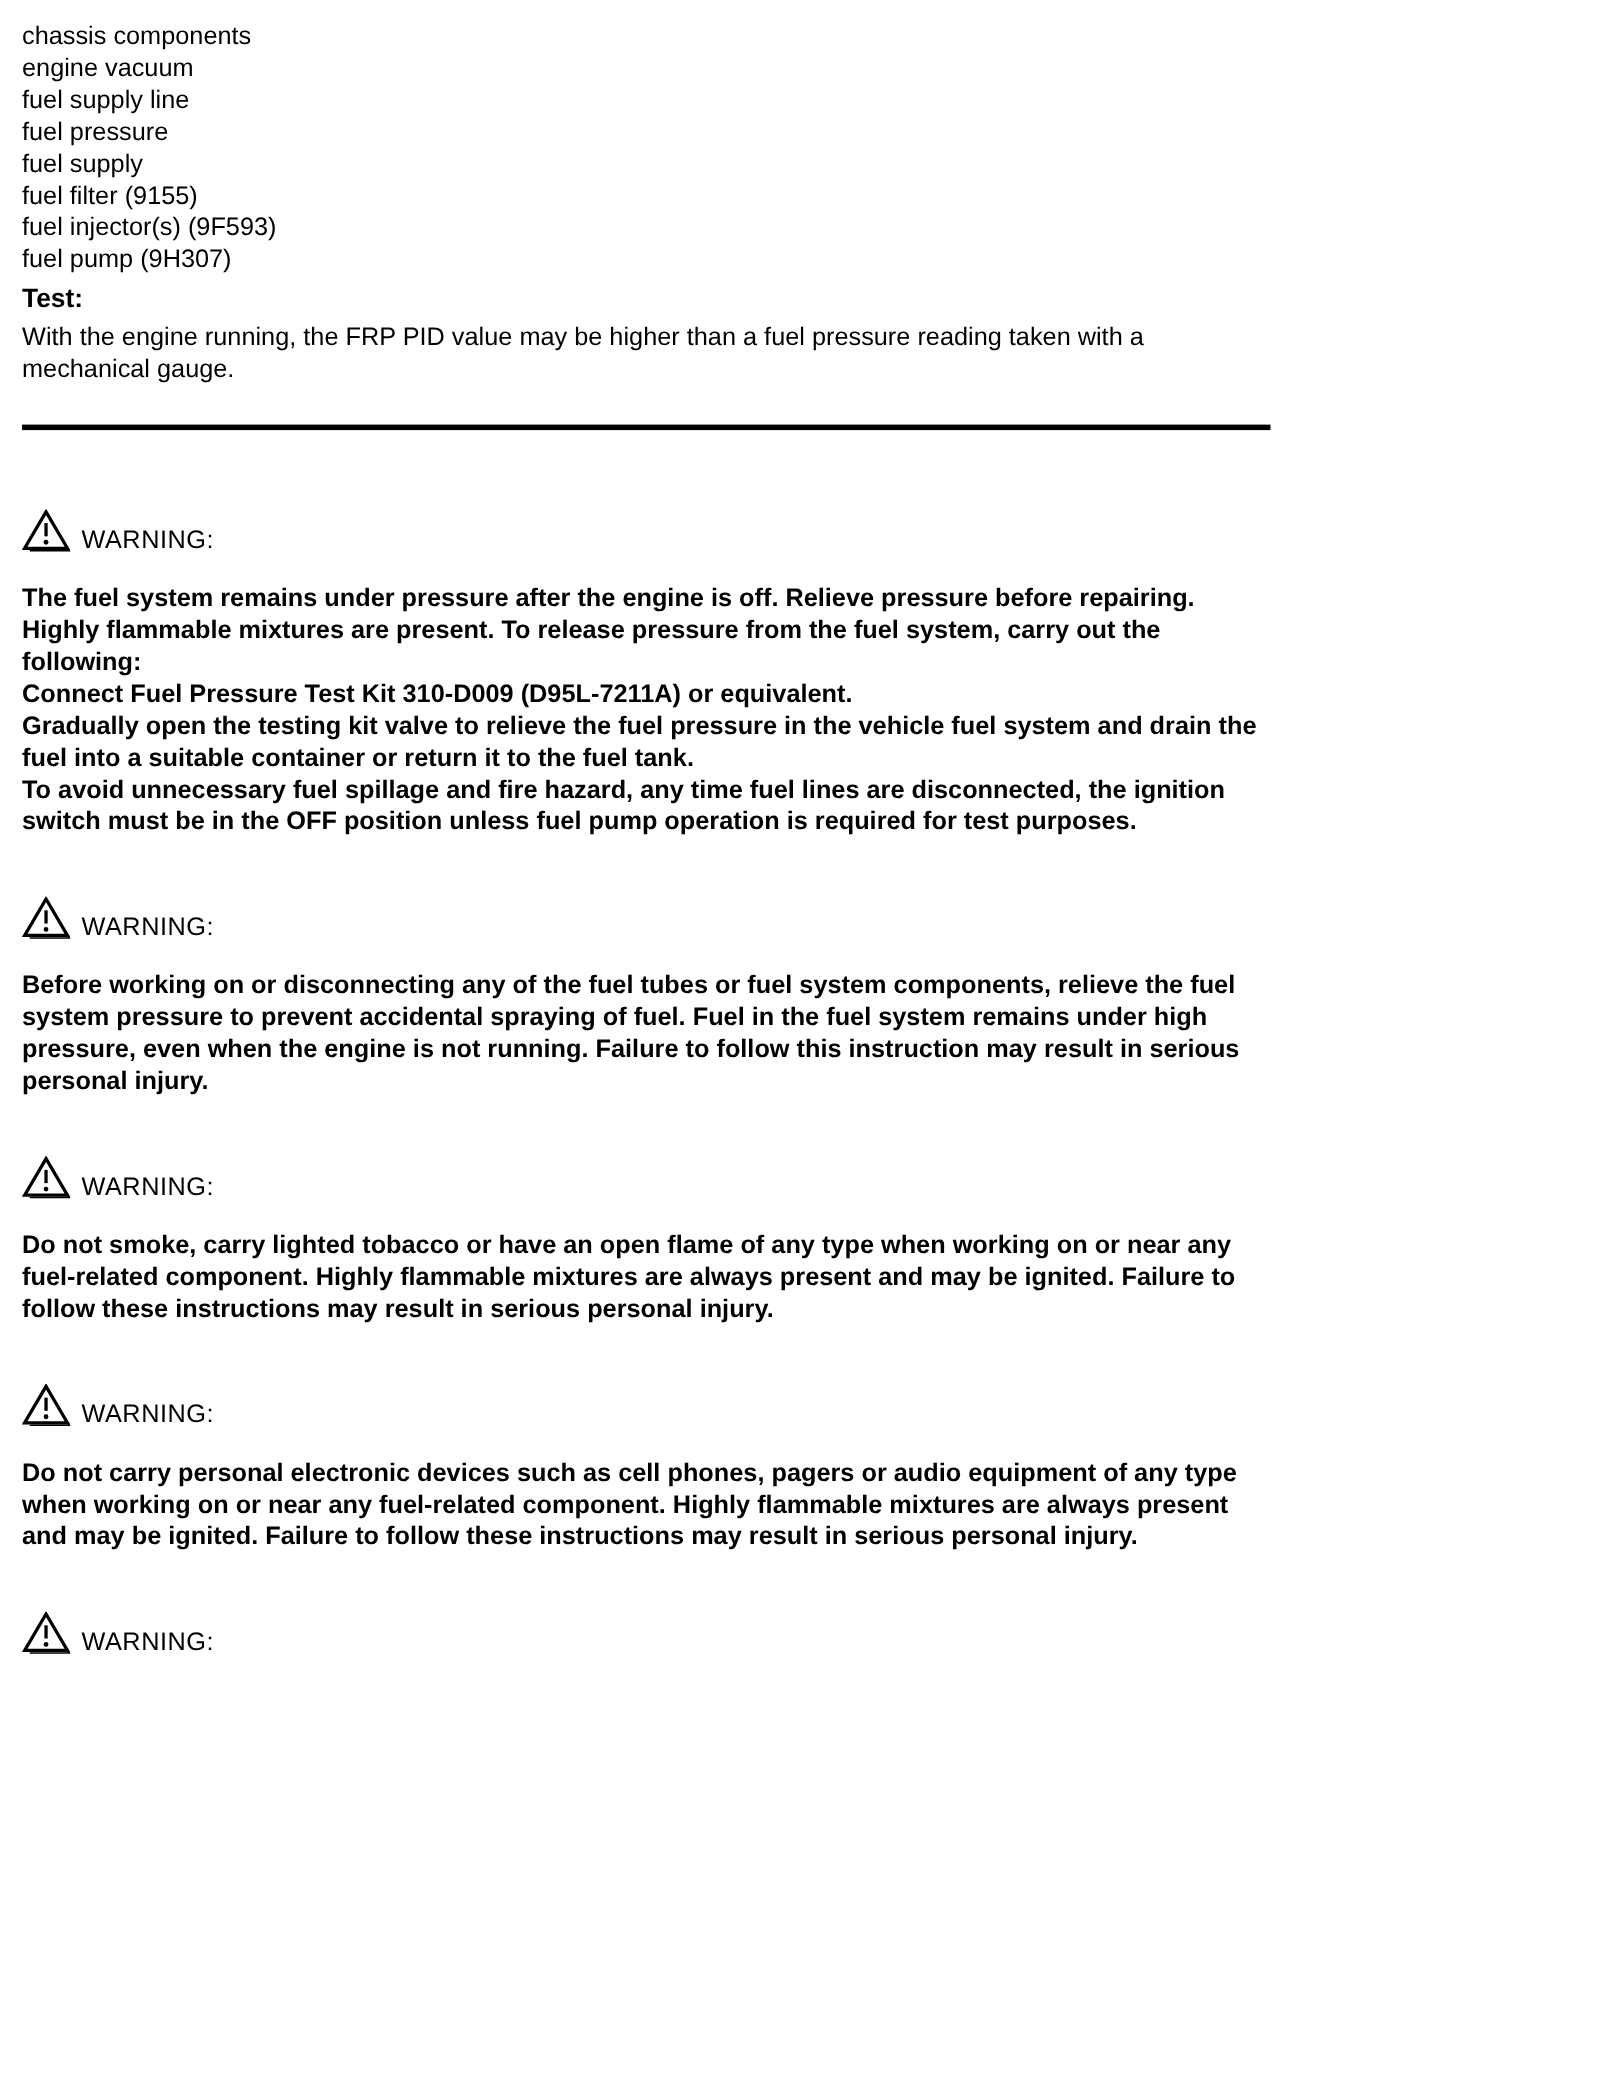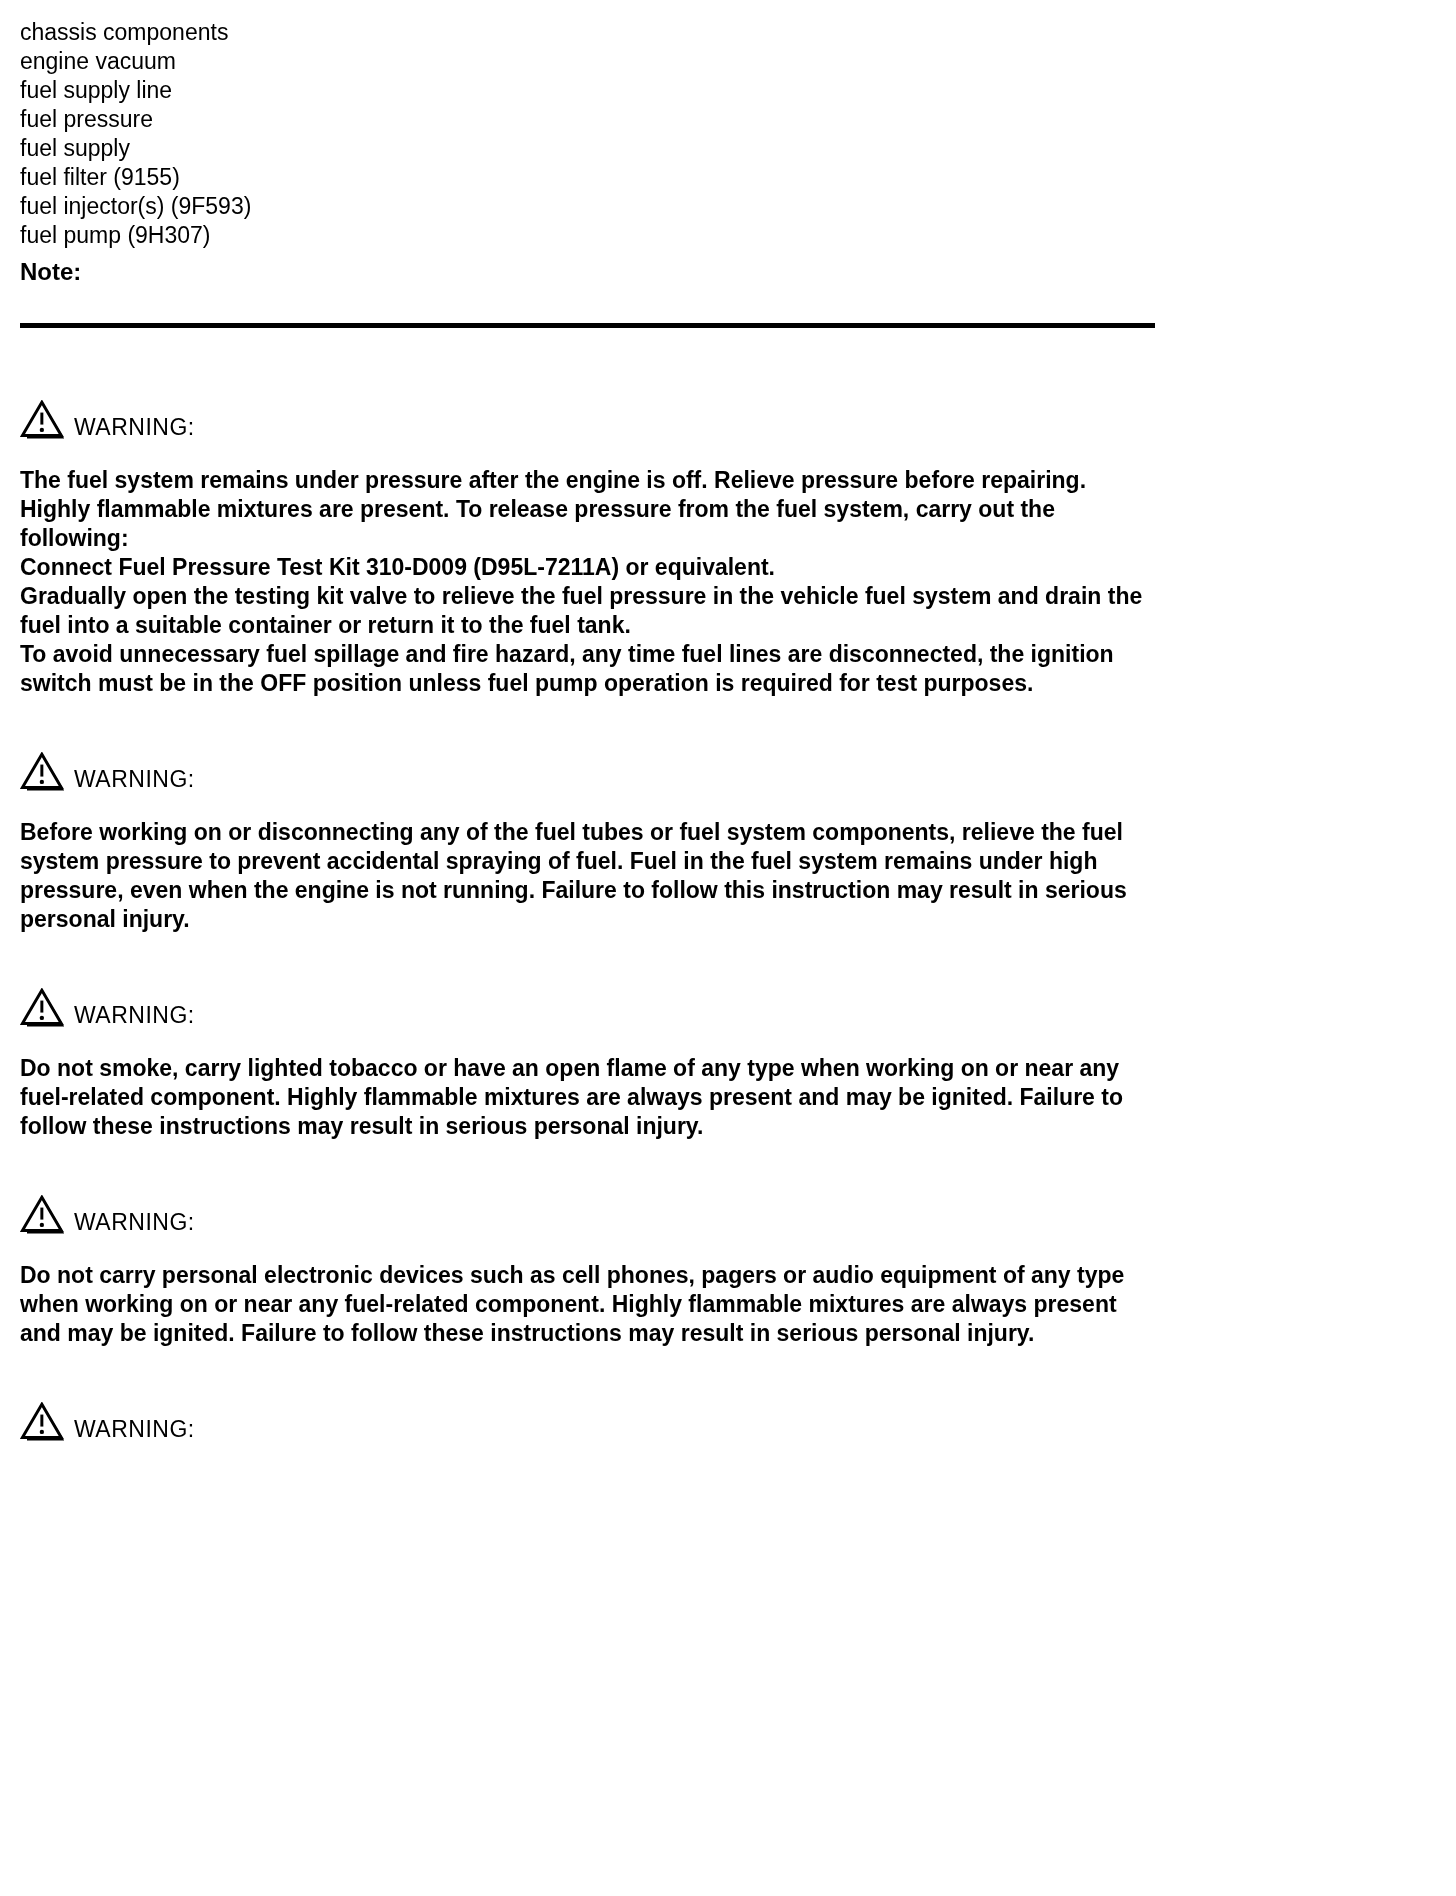--- a/index.html
+++ b/index.html
@@ -88,21 +88,22 @@
       <div>chassis components</div>
       <div>engine vacuum</div>
       <div>fuel supply line</div>
       <div>fuel pressure</div>
       <div>fuel supply</div>
       <div>fuel filter (9155)</div>
       <div>fuel injector(s) (9F593)</div>
       <div>fuel pump (9H307)</div>
     </div>
 
-    <div class="note-label">Note:</div>
+    <div class="note-label">Test:</div>
+    <div class="note-text">With the engine running, the FRP  PID value may be higher than a fuel pressure reading taken with a mechanical gauge.</div>
 
     <hr class="rule">
 
     <div class="warning-section first">
       <div class="warning-header">
         <svg class="warning-icon" width="46" height="40" viewBox="0 0 40 35">
           <path d="M19 2 L36 31 L2 31 Z" fill="none" stroke="#000" stroke-width="2.6" stroke-linejoin="miter"></path>
           <path d="M20.5 4.5 L37.5 33 L6 33" fill="none" stroke="#000" stroke-width="1.2"></path>
           <rect x="17.7" y="11" width="2.6" height="10.5" fill="#000"></rect>
           <circle cx="19" cy="26.2" r="1.9" fill="#000"></circle>

